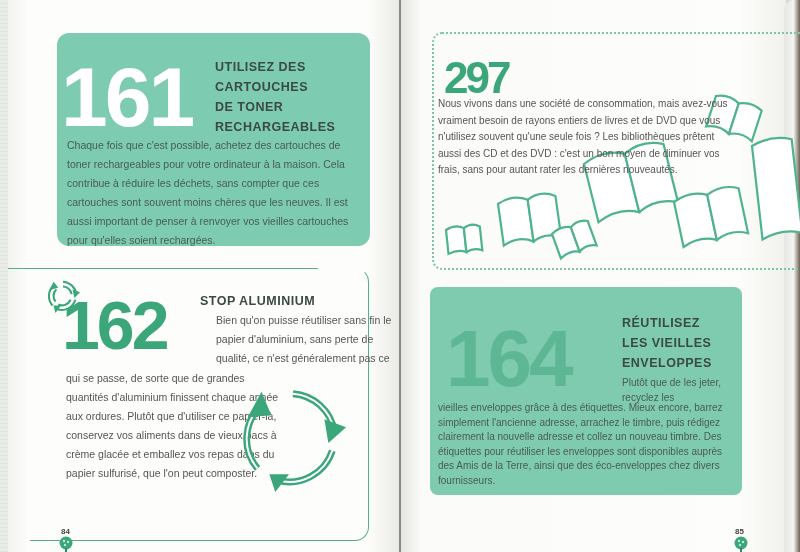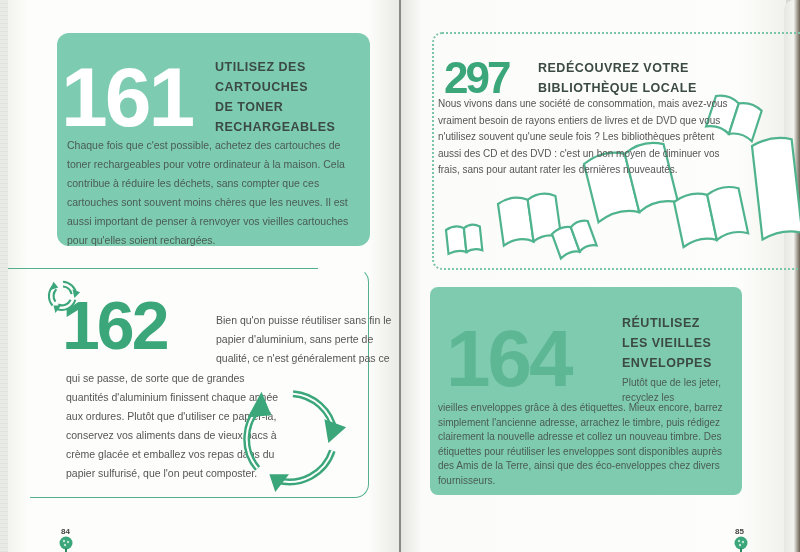--- a/index.html
+++ b/index.html
@@ -18,21 +18,21 @@
   .tip-body { font-size: 10.5px; line-height: 19px; color: #555; }
 
   
   #tip161 { position: absolute; left: 57px; top: 33px; width: 313px; height: 213px; background: #7dcbb0; border-radius: 12px; }
   #tip161 .tip-num { position: absolute; left: 4px; top: 22px; font-size: 84px; color: #ffffff; }
   #tip161 .tip-title { position: absolute; left: 158px; top: 24px; width: 150px; }
   #tip161 .tip-body { position: absolute; left: 10px; top: 103px; width: 300px; color: #4a5c55; }
 
   
   #tip162-line { position: absolute; left: 8px; top: 268px; width: 310px; height: 1px; background: #52b08f; }
-  #tip162 { position: absolute; left: 30px; top: 268px; width: 339px; height: 230px; border: 1.5px solid #52b08f; border-left: none; border-top-color: transparent; border-radius: 0 14px 14px 0; }
+  #tip162 { position: absolute; left: 30px; top: 268px; width: 339px; height: 273px; border: 1.5px solid #52b08f; border-left: none; border-top-color: transparent; border-radius: 0 14px 14px 0; }
   #tip162 .recycle-small { position: absolute; left: 14px; top: 8px; width: 38px; height: 38px; }
   #tip162 .tip-num { position: absolute; left: 32px; top: 22px; font-size: 68px; color: #3ba67a; }
   #tip162 .tip-title { position: absolute; left: 170px; top: 22px; font-size: 12.5px; }
   #tip162 .body-a { position: absolute; left: 170px; top: 42px; width: 180px; margin-left: 16px; }
   #tip162 .body-b { position: absolute; left: 36px; top: 100px; width: 220px; }
   #tip162 .recycle-big { position: absolute; left: 202px; top: 112px; width: 118px; height: 112px; }
 
   
   #tip163 { position: absolute; left: 432px; top: 32px; width: 370px; height: 238px; border-top: 2px dotted #7cc4aa; border-left: 2px dotted #7cc4aa; border-bottom: 2px dotted #7cc4aa; border-top-left-radius: 10px; border-bottom-left-radius: 10px; }
   #tip163 .tip-num { position: absolute; left: 10px; top: 22px; font-size: 44px; color: #3ba67a; }
@@ -82,20 +82,21 @@
         <path d="M28 24 A10 10 0 0 1 15 29"></path>
         <path d="M12 26 A10 10 0 0 1 13 13"></path>
       </g>
       <g fill="#3ba67a">
         <polygon points="30,13 38,16 32,22"></polygon>
         <polygon points="18,30 12,38 10,30"></polygon>
         <polygon points="6,14 10,5 15,11"></polygon>
       </g>
     </svg>
     <div class="tip-num">162</div>
+    <div class="tip-title">STOP ALUMINIUM</div>
     <div class="tip-body body-a">Bien qu'on puisse réutiliser sans fin le papier d'aluminium, sans perte de qualité, ce n'est généralement pas ce</div>
     <div class="tip-body body-b">qui se passe, de sorte que de grandes quantités d'aluminium finissent chaque année aux ordures. Plutôt que d'utiliser ce papier-là, conservez vos aliments dans de vieux bacs à crème glacée et emballez vos repas dans du papier sulfurisé, que l'on peut composter.</div>
     <svg class="recycle-big" viewBox="0 0 120 112">
       <g fill="none" stroke="#3ba67a" stroke-width="7">
         <path d="M62 12 A46 46 0 0 1 104 50"></path>
         <path d="M102 70 A46 46 0 0 1 46 100"></path>
         <path d="M26 88 A46 46 0 0 1 30 24"></path>
       </g>
       <g fill="none" stroke="#ffffff" stroke-width="2">
         <path d="M62 12 A46 46 0 0 1 104 50"></path>
@@ -143,24 +144,20 @@
             <path d="M18 0 Q26 -5 34 0 L34 24 Q26 20 18 24 Z"></path>
         </g>
 
         <g transform="translate(118,200) rotate(-20)">
           <path d="M0 0 Q11 -5 20 0 L20 26 Q11 21 0 26 Z"></path>
             <path d="M20 0 Q29 -5 38 0 L38 26 Q29 21 20 26 Z"></path>
         </g>
       </g>
     </svg>
     <div class="tip-num">297</div>
-    <div class="tip-title">
-      <div>REDÉCOUVREZ VOTRE</div>
-      <div>BIBLIOTHÈQUE LOCALE</div>
-    </div>
     <div class="tip-body body-a">Nous vivons dans une société de consommation, mais avez-vous vraiment besoin de rayons entiers de livres et de DVD que vous n'utilisez souvent qu'une seule fois ? Les bibliothèques prêtent aussi des CD et des DVD : c'est un bon moyen de diminuer vos frais, sans pour autant rater les dernières nouveautés.</div>
   </div>
 
   <div id="tip164">
     <div class="tip-num">164</div>
     <div class="tip-title">
       <div>RÉUTILISEZ</div>
       <div>LES VIEILLES</div>
       <div>ENVELOPPES</div>
     </div>

